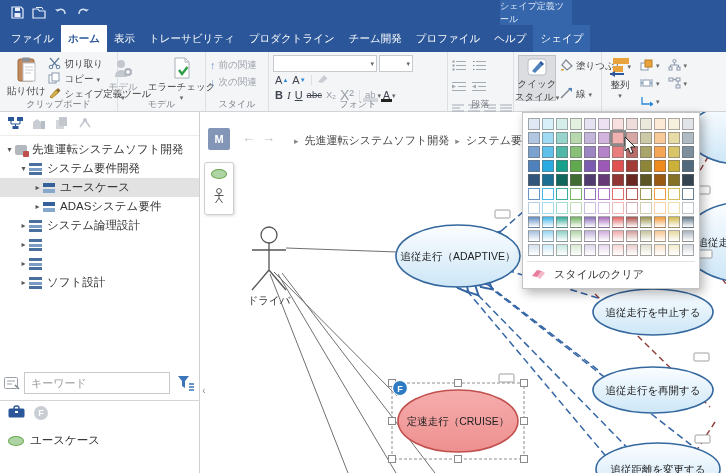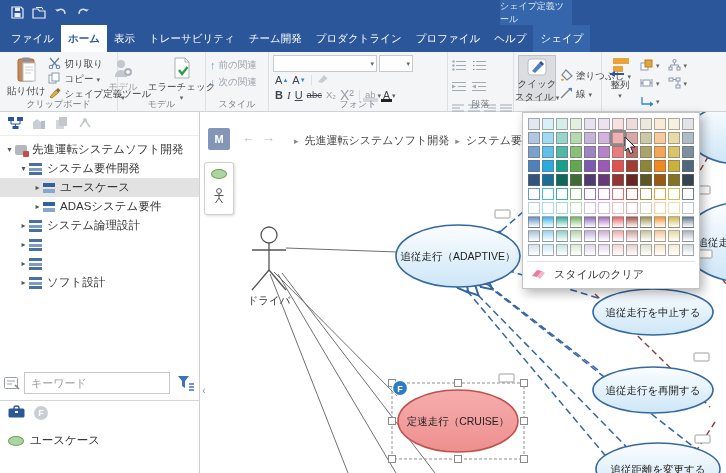--- a/index.html
+++ b/index.html
@@ -20,21 +20,21 @@
 .tab.active{background:#fff;color:#2b579a;font-weight:bold}
 .tab.contextual{background:#3566ac}
 
 
 .ribbon{position:absolute;left:0;top:52px;width:726px;height:60px;background:#f4f5f7;border-bottom:1px solid #d0d3d8;display:flex}
 .rgroup{position:relative;border-right:1px solid #dcdfe3;height:100%;padding:3px 3px 12px 4px}
 .rg-label{position:absolute;bottom:0;left:0;right:0;text-align:center;font-size:9px;color:#767b82;white-space:nowrap}
 .rg-content{display:flex;height:46px}
 .bigbtn{display:flex;flex-direction:column;align-items:center;justify-content:flex-start;padding:2px 3px;font-size:9.5px;color:#444;white-space:nowrap}
 .bigbtn.pressed{background:#dbdde0;border:1px solid #bfc2c6}
-.smallcol{display:flex;flex-direction:column;justify-content:flex-end;gap:1px;padding-top:2px}
+.smallcol{display:flex;flex-direction:column;justify-content:space-between;gap:1px;padding-top:2px}
 .sbtn{display:flex;align-items:center;gap:3px;font-size:9.5px;color:#444;height:14px;white-space:nowrap}
 .sbtn.dim{color:#9aa0a8}
 .caret{font-size:7px;color:#666;line-height:1}
 .combo{height:17px;border:1px solid #c6cacf;background:#fff;display:flex;align-items:center;justify-content:flex-end;padding-right:2px}
 .fbtn{font-size:11px;color:#3e4450;padding:0 2px;line-height:14px}
 .fbtn.dim{color:#9aa0a8}
 .vline{width:1px;background:#dcdfe3;margin:2px 3px}
 
 
 .sidebar{position:absolute;left:0;top:112px;width:200px;height:361px;background:#fff;border-right:1px solid #cfcfcf}
@@ -114,22 +114,22 @@
         </span>
     </div>
     <div class="ctxhead">シェイプ定義ツール</div>
   </div>
 
   <div class="tabrow">
       <div class="tab">ファイル</div>
       <div class="tab active">ホーム</div>
       <div class="tab">表示</div>
       <div class="tab">トレーサビリティ</div>
+      <div class="tab">プロダクトライン</div>
       <div class="tab">チーム開発</div>
-      <div class="tab">プロダクトライン</div>
       <div class="tab">プロファイル</div>
       <div class="tab">ヘルプ</div>
       <div class="tab contextual">シェイプ</div>
     </div>
 
   <div class="ribbon">
 
     <div class="rgroup" style="width:118px">
       <div class="rg-content">
         <div class="bigbtn">

